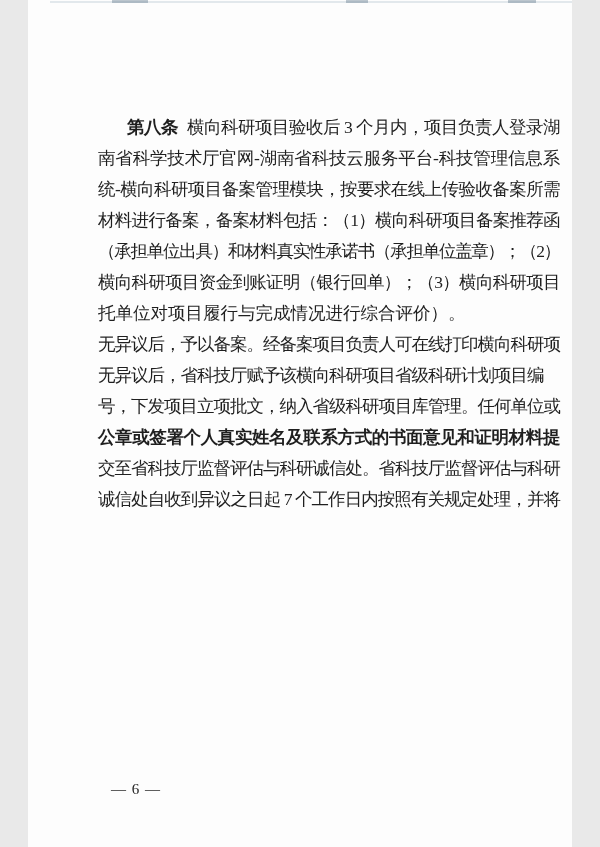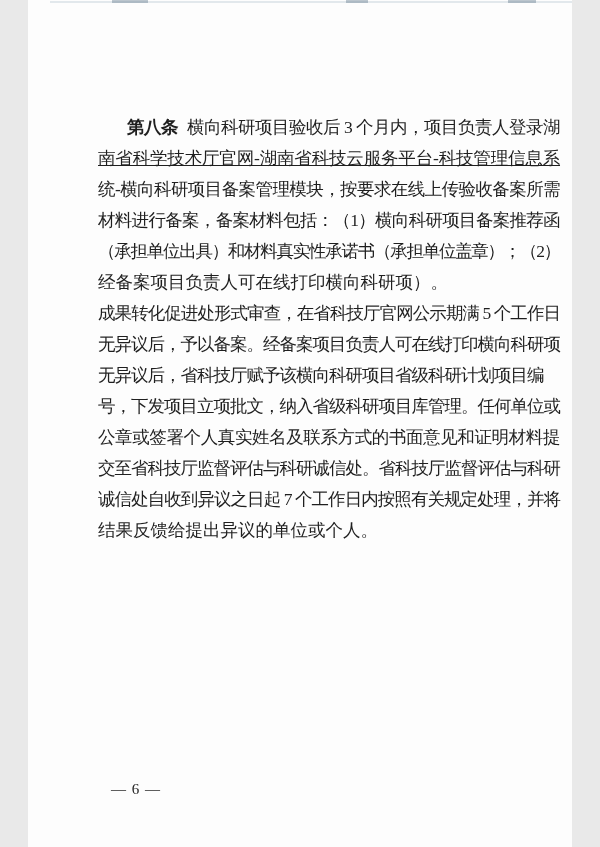--- a/index.html
+++ b/index.html
@@ -85,32 +85,31 @@
   <div class="artifact-top">
     <i class="seg s1"></i>
     <i class="seg s2"></i>
     <i class="seg s3"></i>
   </div>
   <div class="fold"></div>
 
   <div class="doc">
 
     <div class="line indent"><span class="li" style="letter-spacing: -0.5px;"><b class="art-num">第八条</b><span>横向科研项目验收后 3 个月内，项目负责人登录湖</span></span></div>
-    <div class="line"><span class="li" style="letter-spacing: -0.166px; text-decoration: underline;">南省科学技术厅官网-湖南省科技云服务平台-科技管理信息系</span></div>
+    <div class="line"><span class="li" style="letter-spacing: -0.166px;">南省科学技术厅官网-湖南省科技云服务平台-科技管理信息系</span></div>
     <div class="line"><span class="li" style="letter-spacing: -0.583px;">统-横向科研项目备案管理模块，按要求在线上传验收备案所需</span></div>
     <div class="line"><span class="li" style="letter-spacing: -0.688px;">材料进行备案，备案材料包括：（1）横向科研项目备案推荐函</span></div>
     <div class="line"><span class="li" style="letter-spacing: -1.267px;">（承担单位出具）和材料真实性承诺书（承担单位盖章）；（2）</span></div>
-    <div class="line"><span class="li">经备案项目负责人可在线打印横向科研项）。</span></div>
+    <div class="line"><span class="li" style="letter-spacing: -0.688px;">横向科研项目资金到账证明（银行回单）；（3）横向科研项目</span></div>
+    <div class="line"><span class="li">托单位对项目履行与完成情况进行综合评价）。</span></div>
 
-    <div class="line"><span class="li" style="letter-spacing: -0.933px;">成果转化促进处形式审查，在省科技厅官网公示期满 5 个工作日</span></div>
     <div class="line"><span class="li" style="letter-spacing: -1px;">无异议后，予以备案。经备案项目负责人可在线打印横向科研项</span></div>
     <div class="line"><span class="li" style="letter-spacing: -1px;">无异议后，省科技厅赋予该横向科研项目省级科研计划项目编</span></div>
     <div class="line"><span class="li" style="letter-spacing: -1px;">号，下发项目立项批文，纳入省级科研项目库管理。任何单位或</span></div>
-    <div class="line"><span class="li" style="letter-spacing: -0.389px;">公章或签署个人真实姓名及联系方式的书面意见和证明材料提</span></div>
+    <div class="line"><span class="li" style="letter-spacing: -0.389px; font-weight: bold;">公章或签署个人真实姓名及联系方式的书面意见和证明材料提</span></div>
     <div class="line"><span class="li" style="letter-spacing: -1px;">交至省科技厅监督评估与科研诚信处。省科技厅监督评估与科研</span></div>
     <div class="line"><span class="li" style="letter-spacing: -0.933px; text-align: right;">诚信处自收到异议之日起 7 个工作日内按照有关规定处理，并将</span></div>
-    <div class="line"><span class="li">结果反馈给提出异议的单位或个人。</span></div>
 
   </div>
 
   <div class="page-number">— 6 —</div>
 
 </div>
 
 </body></html>

